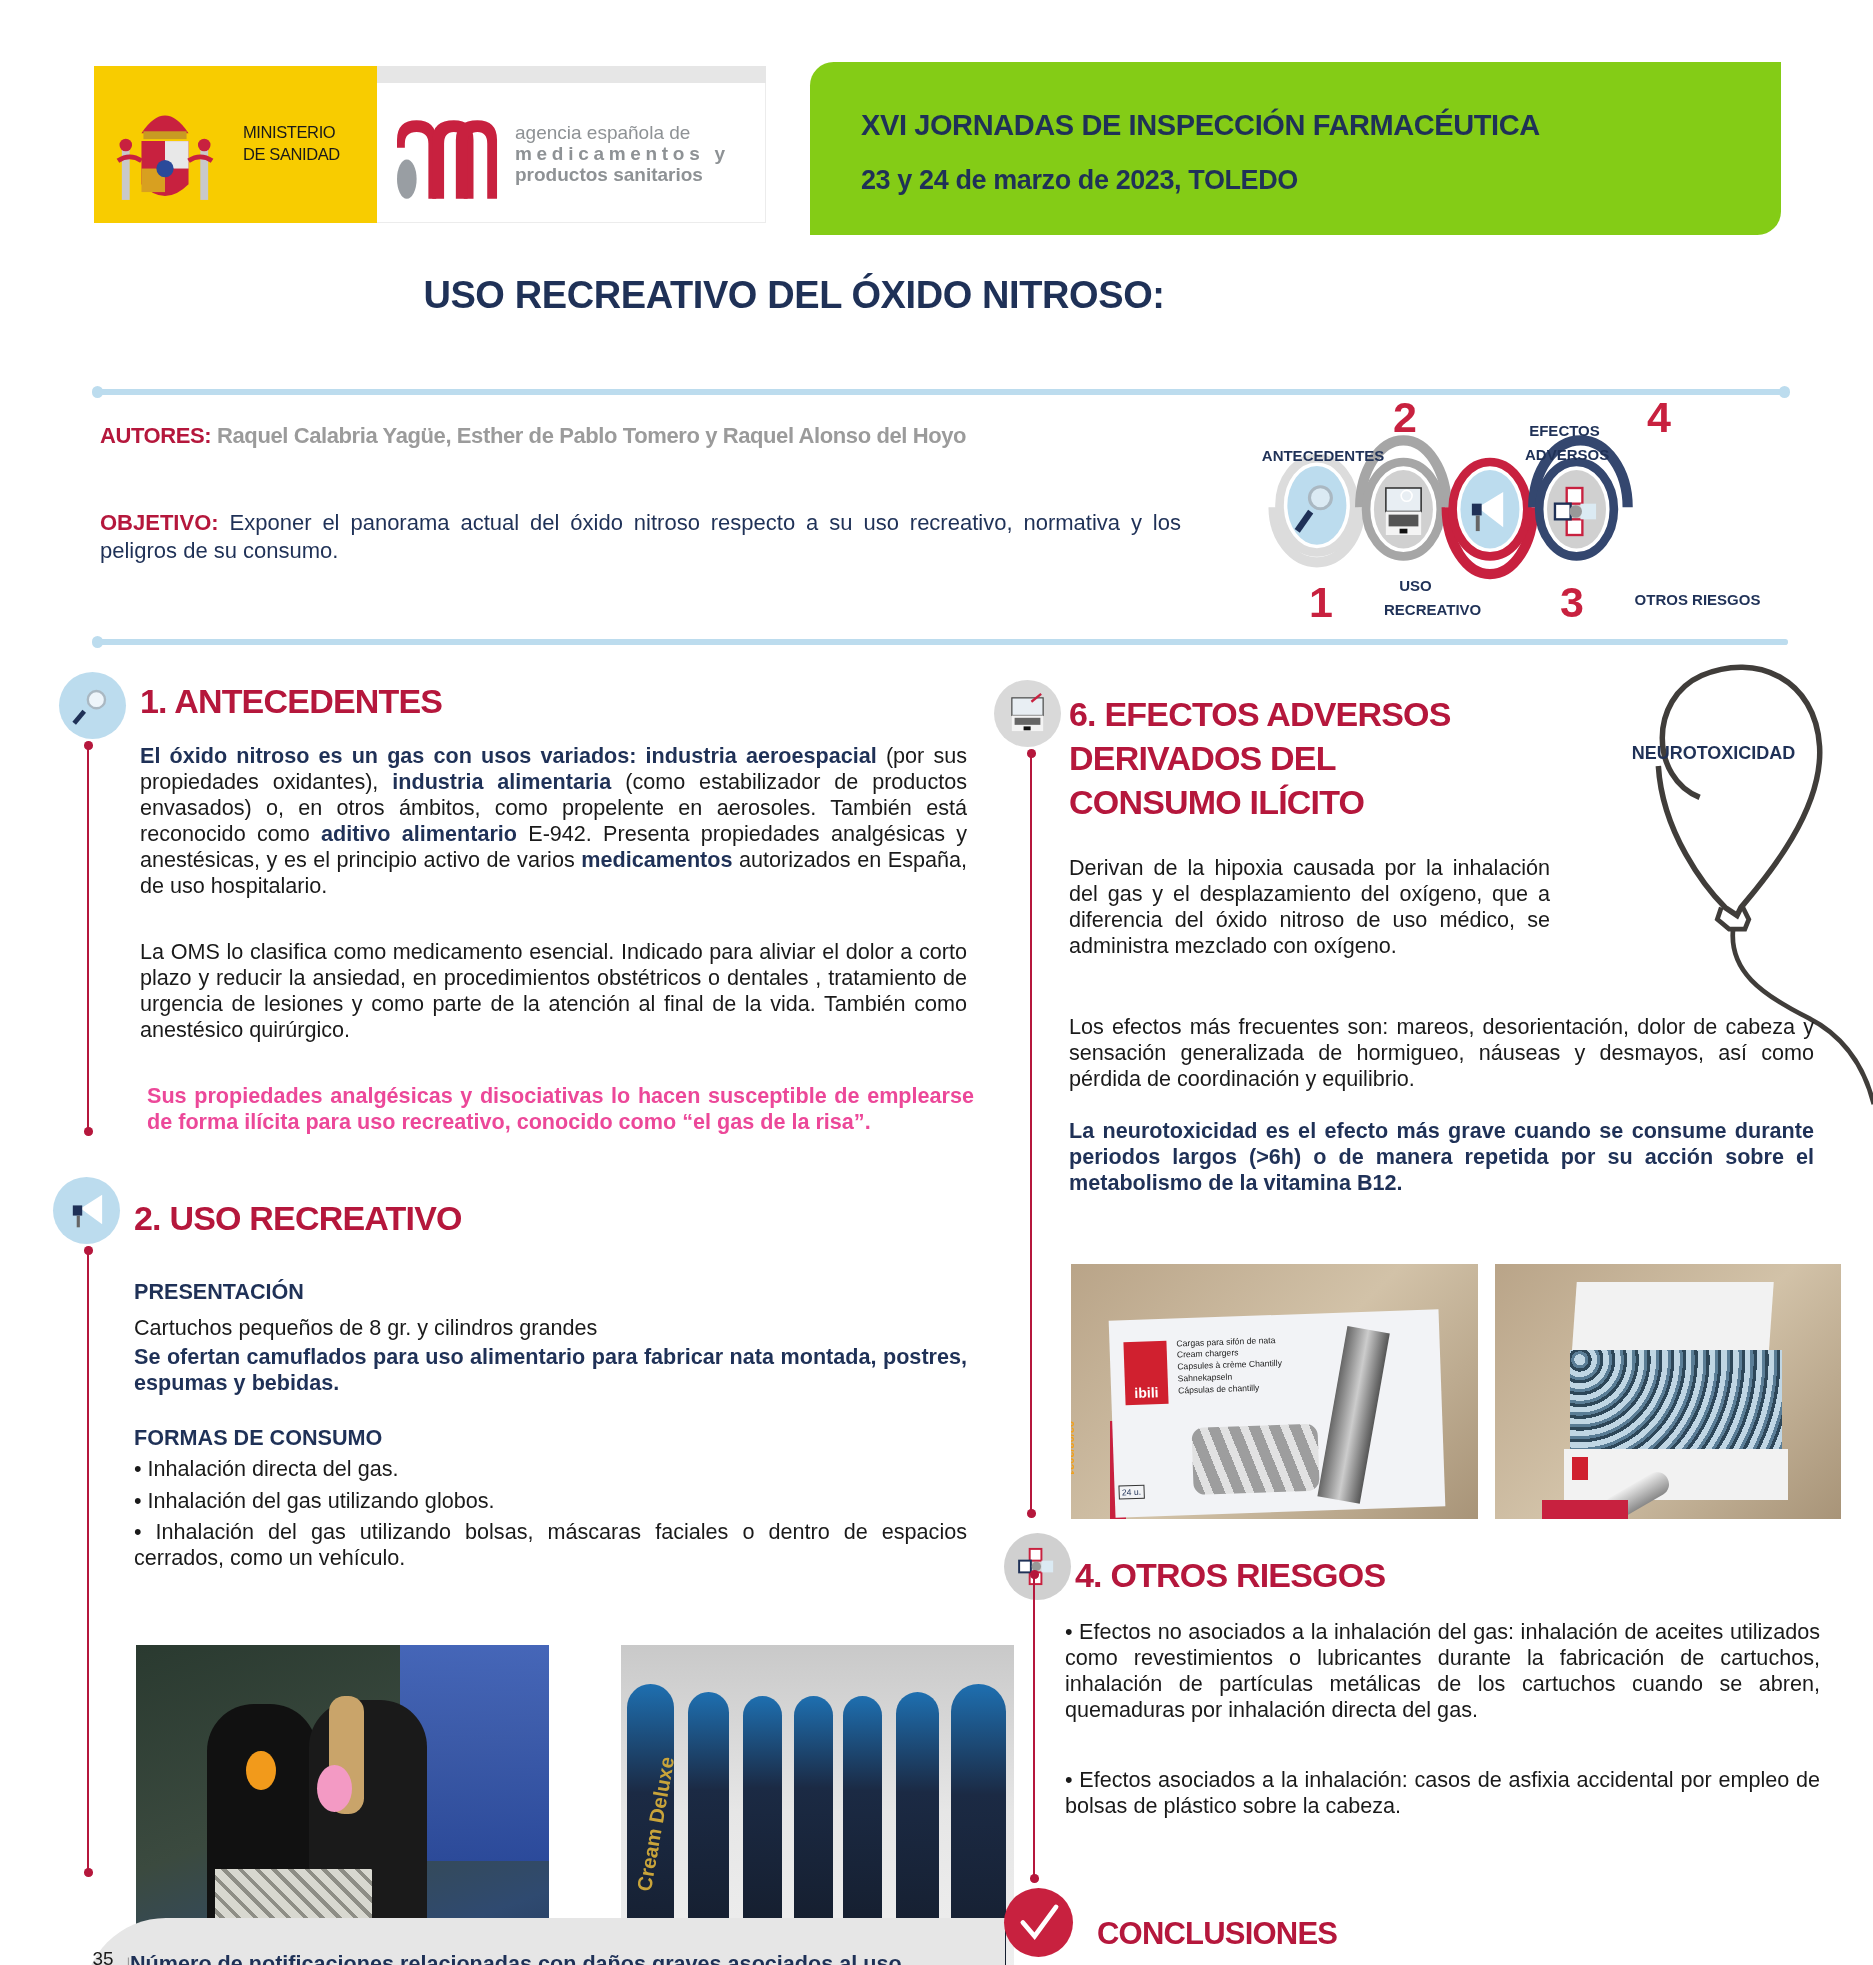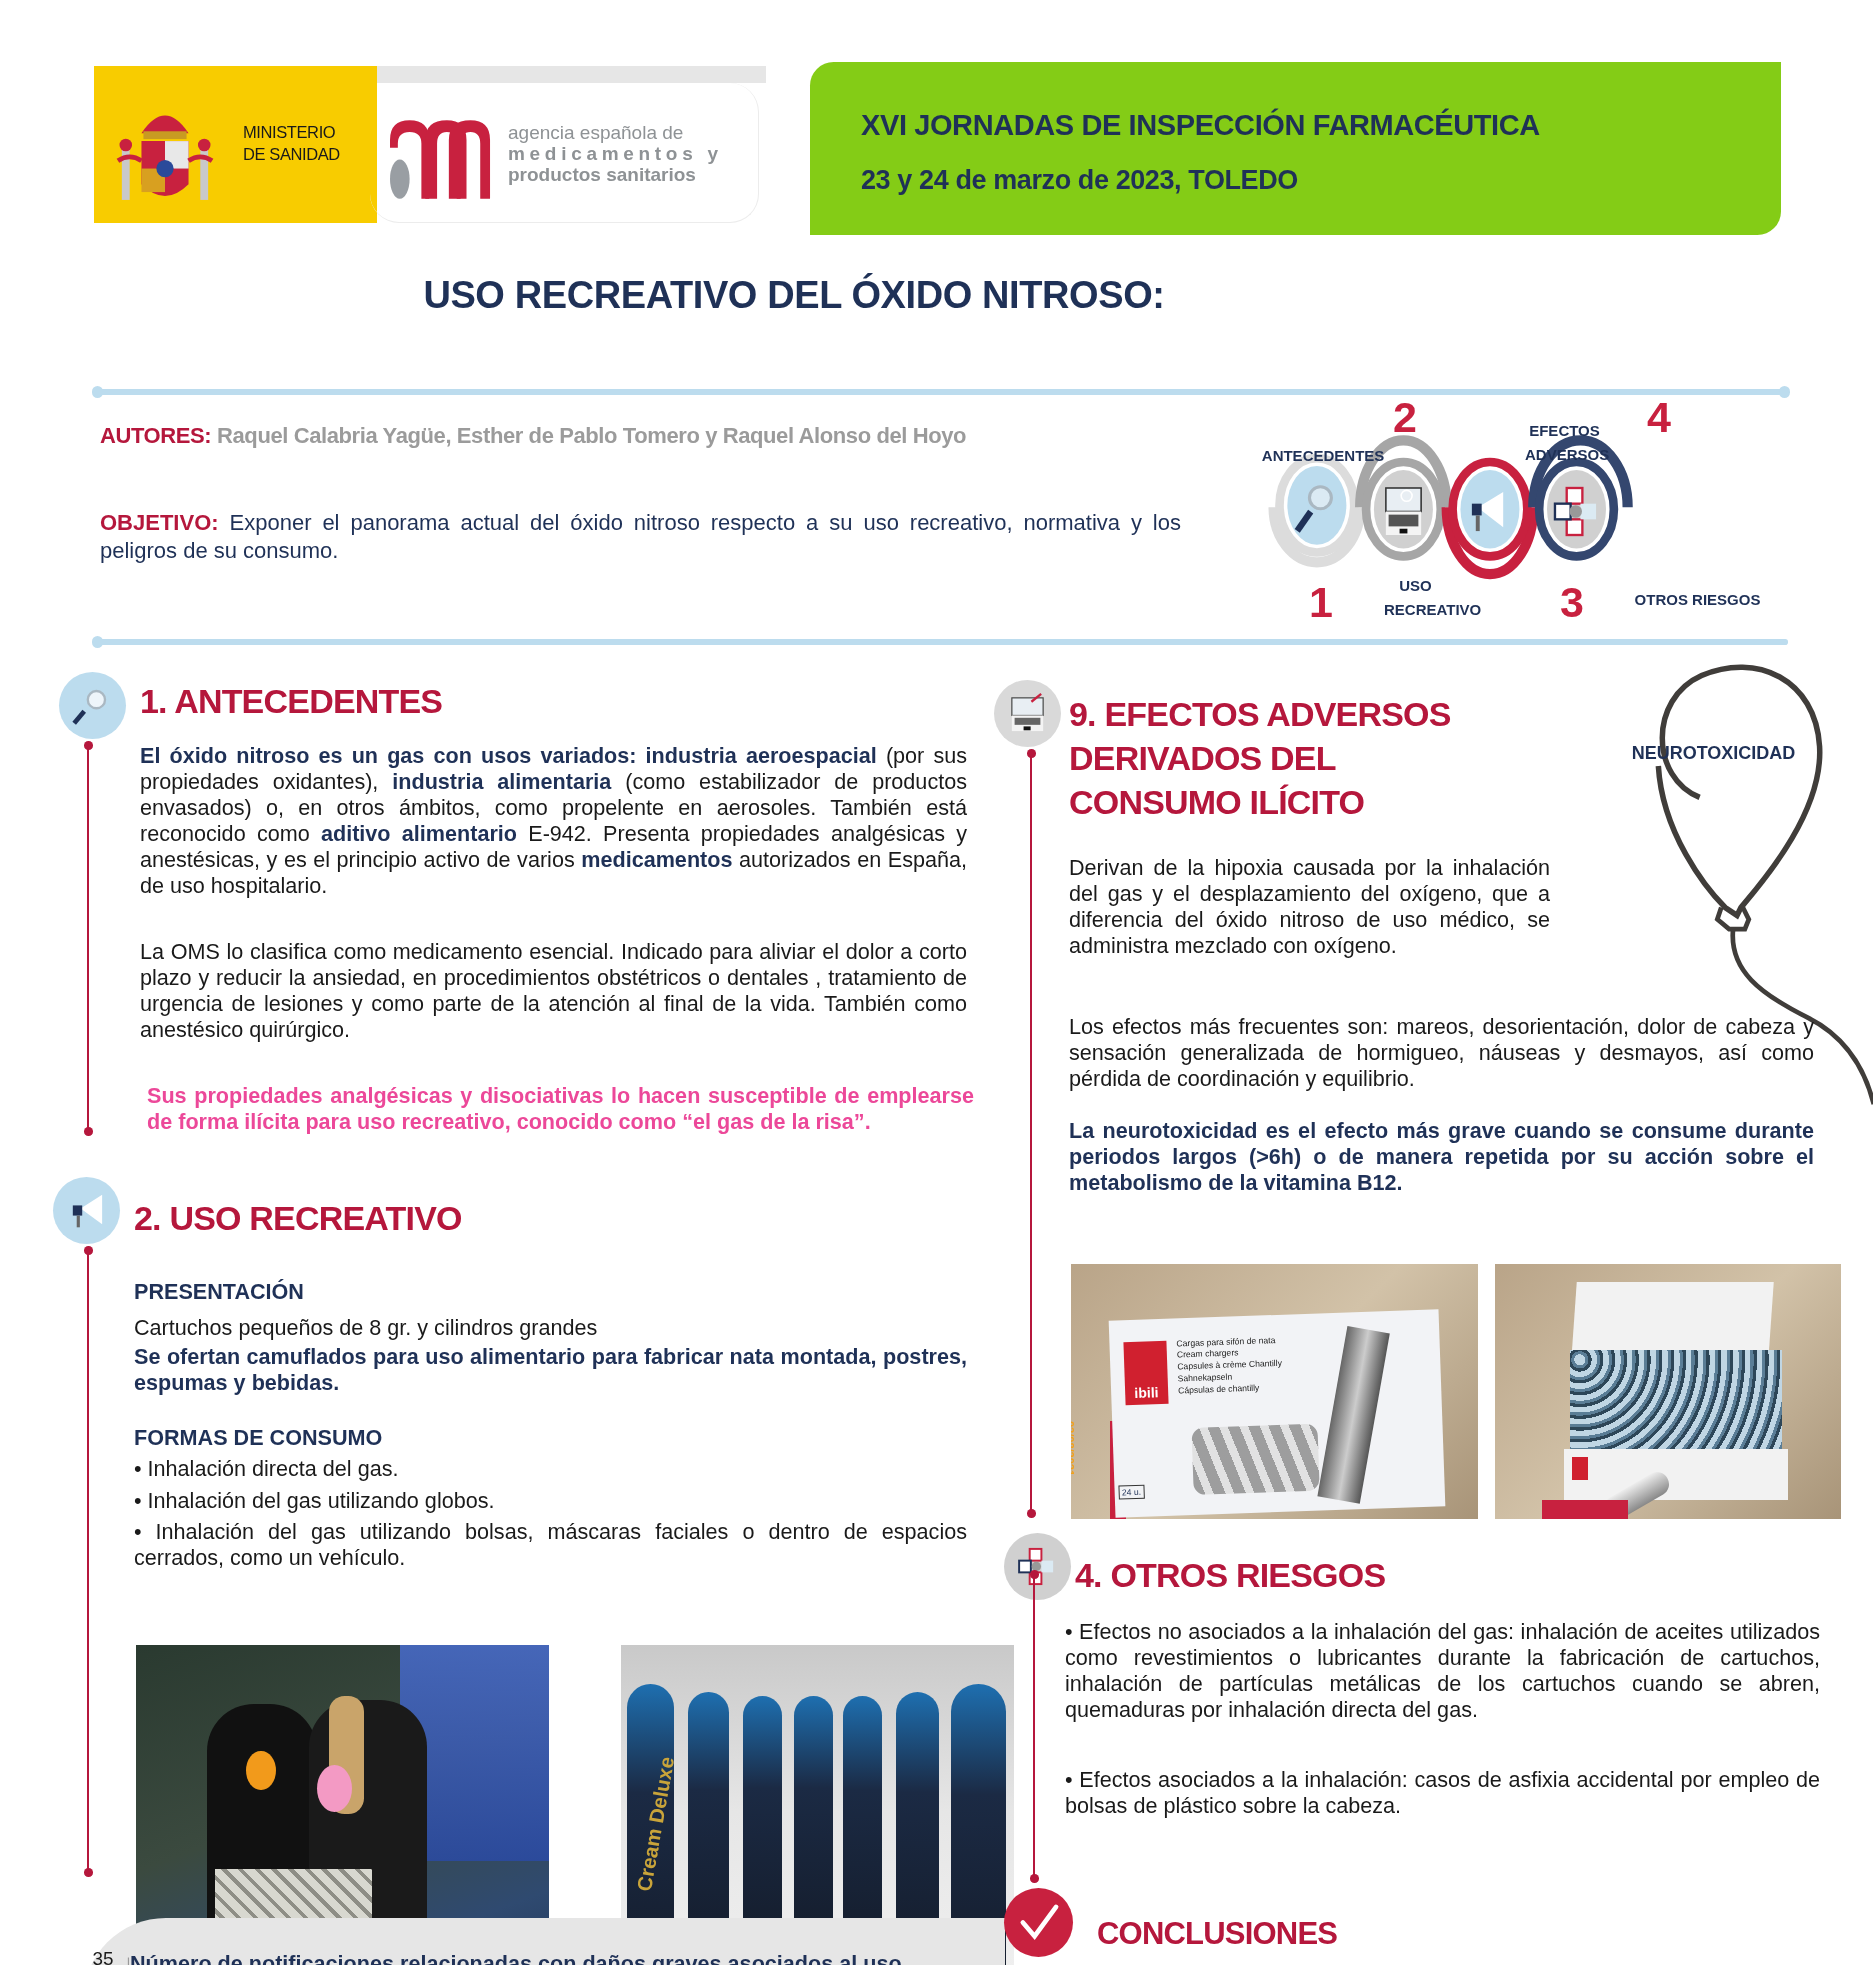--- a/index.html
+++ b/index.html
@@ -4,21 +4,21 @@
 <style>
   html, body { margin: 0; padding: 0; background: #ffffff; }
   body { width: 1874px; height: 2649px; position: relative; overflow: hidden;
          font-family: "Liberation Sans", sans-serif; color: #1f3157; }
   .abs { position: absolute; }
 
   
   .logo-block { left: 94px; top: 66px; width: 672px; height: 157px; background: #fff; }
   .logo-yellow { position: absolute; left: 0; top: 0; width: 283px; height: 157px; background: #f8cc00; }
   .logo-grey-strip { position: absolute; left: 283px; top: 0; width: 389px; height: 17.3px; background: #e6e6e6; }
-  .logo-white { position: absolute; left: 276px; top: 17.3px; width: 388px; height: 139px; border-right: 1.6px solid #ececec; border-bottom: 1.6px solid #ececec; border-radius: 29px; }
+  .logo-white { position: absolute; left: 283px; top: 17.3px; width: 388px; height: 139px; border-right: 1.6px solid #ececec; border-bottom: 1.6px solid #ececec; }
   .ministry-text { position: absolute; left: 149px; top: 55px; font-size: 16.5px; line-height: 22px; color: #1a1a1a; letter-spacing: -0.4px; }
   .aemps-text { position: absolute; left: 421px; top: 55px; font-size: 19px; line-height: 21px; color: #8e9295; }
   .aemps-text .spaced { letter-spacing: 4.7px; font-weight: bold; }
 
   
   .banner { left: 810px; top: 62px; width: 971px; height: 173px; background: #84cc16;
             border-radius: 23.6px 0 23.6px 0; }
   .banner-title { position: absolute; left: 51px; top: 47px; font-size: 29px; font-weight: bold; color: #1f3157; letter-spacing: -0.4px; }
   .banner-date { position: absolute; left: 51px; top: 103px; font-size: 27px; font-weight: bold; color: #1f3157; letter-spacing: -0.4px; }
 
@@ -238,21 +238,21 @@
 <div class="abs sec-icon" style="left:994px;top:680px;background:#d9d9d9;">
   <svg width="43" height="43" viewBox="0 0 110 110">
     <rect x="15" y="15" width="80" height="45" fill="#e8eef3" stroke="#444" stroke-width="3"></rect>
     <rect x="15" y="60" width="80" height="40" fill="#f4f4f4"></rect>
     <rect x="22" y="66" width="66" height="18" fill="#666"></rect>
     <rect x="45" y="88" width="18" height="10" fill="#111"></rect>
     <line x1="65" y1="25" x2="90" y2="5" stroke="#c8213f" stroke-width="6"></line>
   </svg>
 </div>
 <div class="abs sec-title" style="left:1069px;top:692px;line-height:44px;">
-  <div>9. EFECTOS ADVERSOS</div>
+  <div>6. EFECTOS ADVERSOS</div>
   <div>DERIVADOS DEL</div>
   <div>CONSUMO ILÍCITO</div>
 </div>
 <div class="abs vline" style="left:1030px;top:753px;height:761px;"></div>
 
 <svg class="abs" style="left:1611px;top:648px" width="263" height="464" viewBox="0 0 668 1180">
   <path d="M225 380 C100 330 95 130 230 70 C370 10 520 80 530 250 C540 420 380 600 330 660 L320 680 L290 660 C240 610 130 470 120 300" fill="none" stroke="#403d3a" stroke-width="14"></path>
   <path d="M280 660 L270 690 L300 715 L340 715 L350 690 L335 660" fill="none" stroke="#403d3a" stroke-width="12"></path>
   <path d="M310 715 C300 820 380 880 500 940 C580 980 640 1050 668 1160" fill="none" stroke="#403d3a" stroke-width="12"></path>
 </svg>

